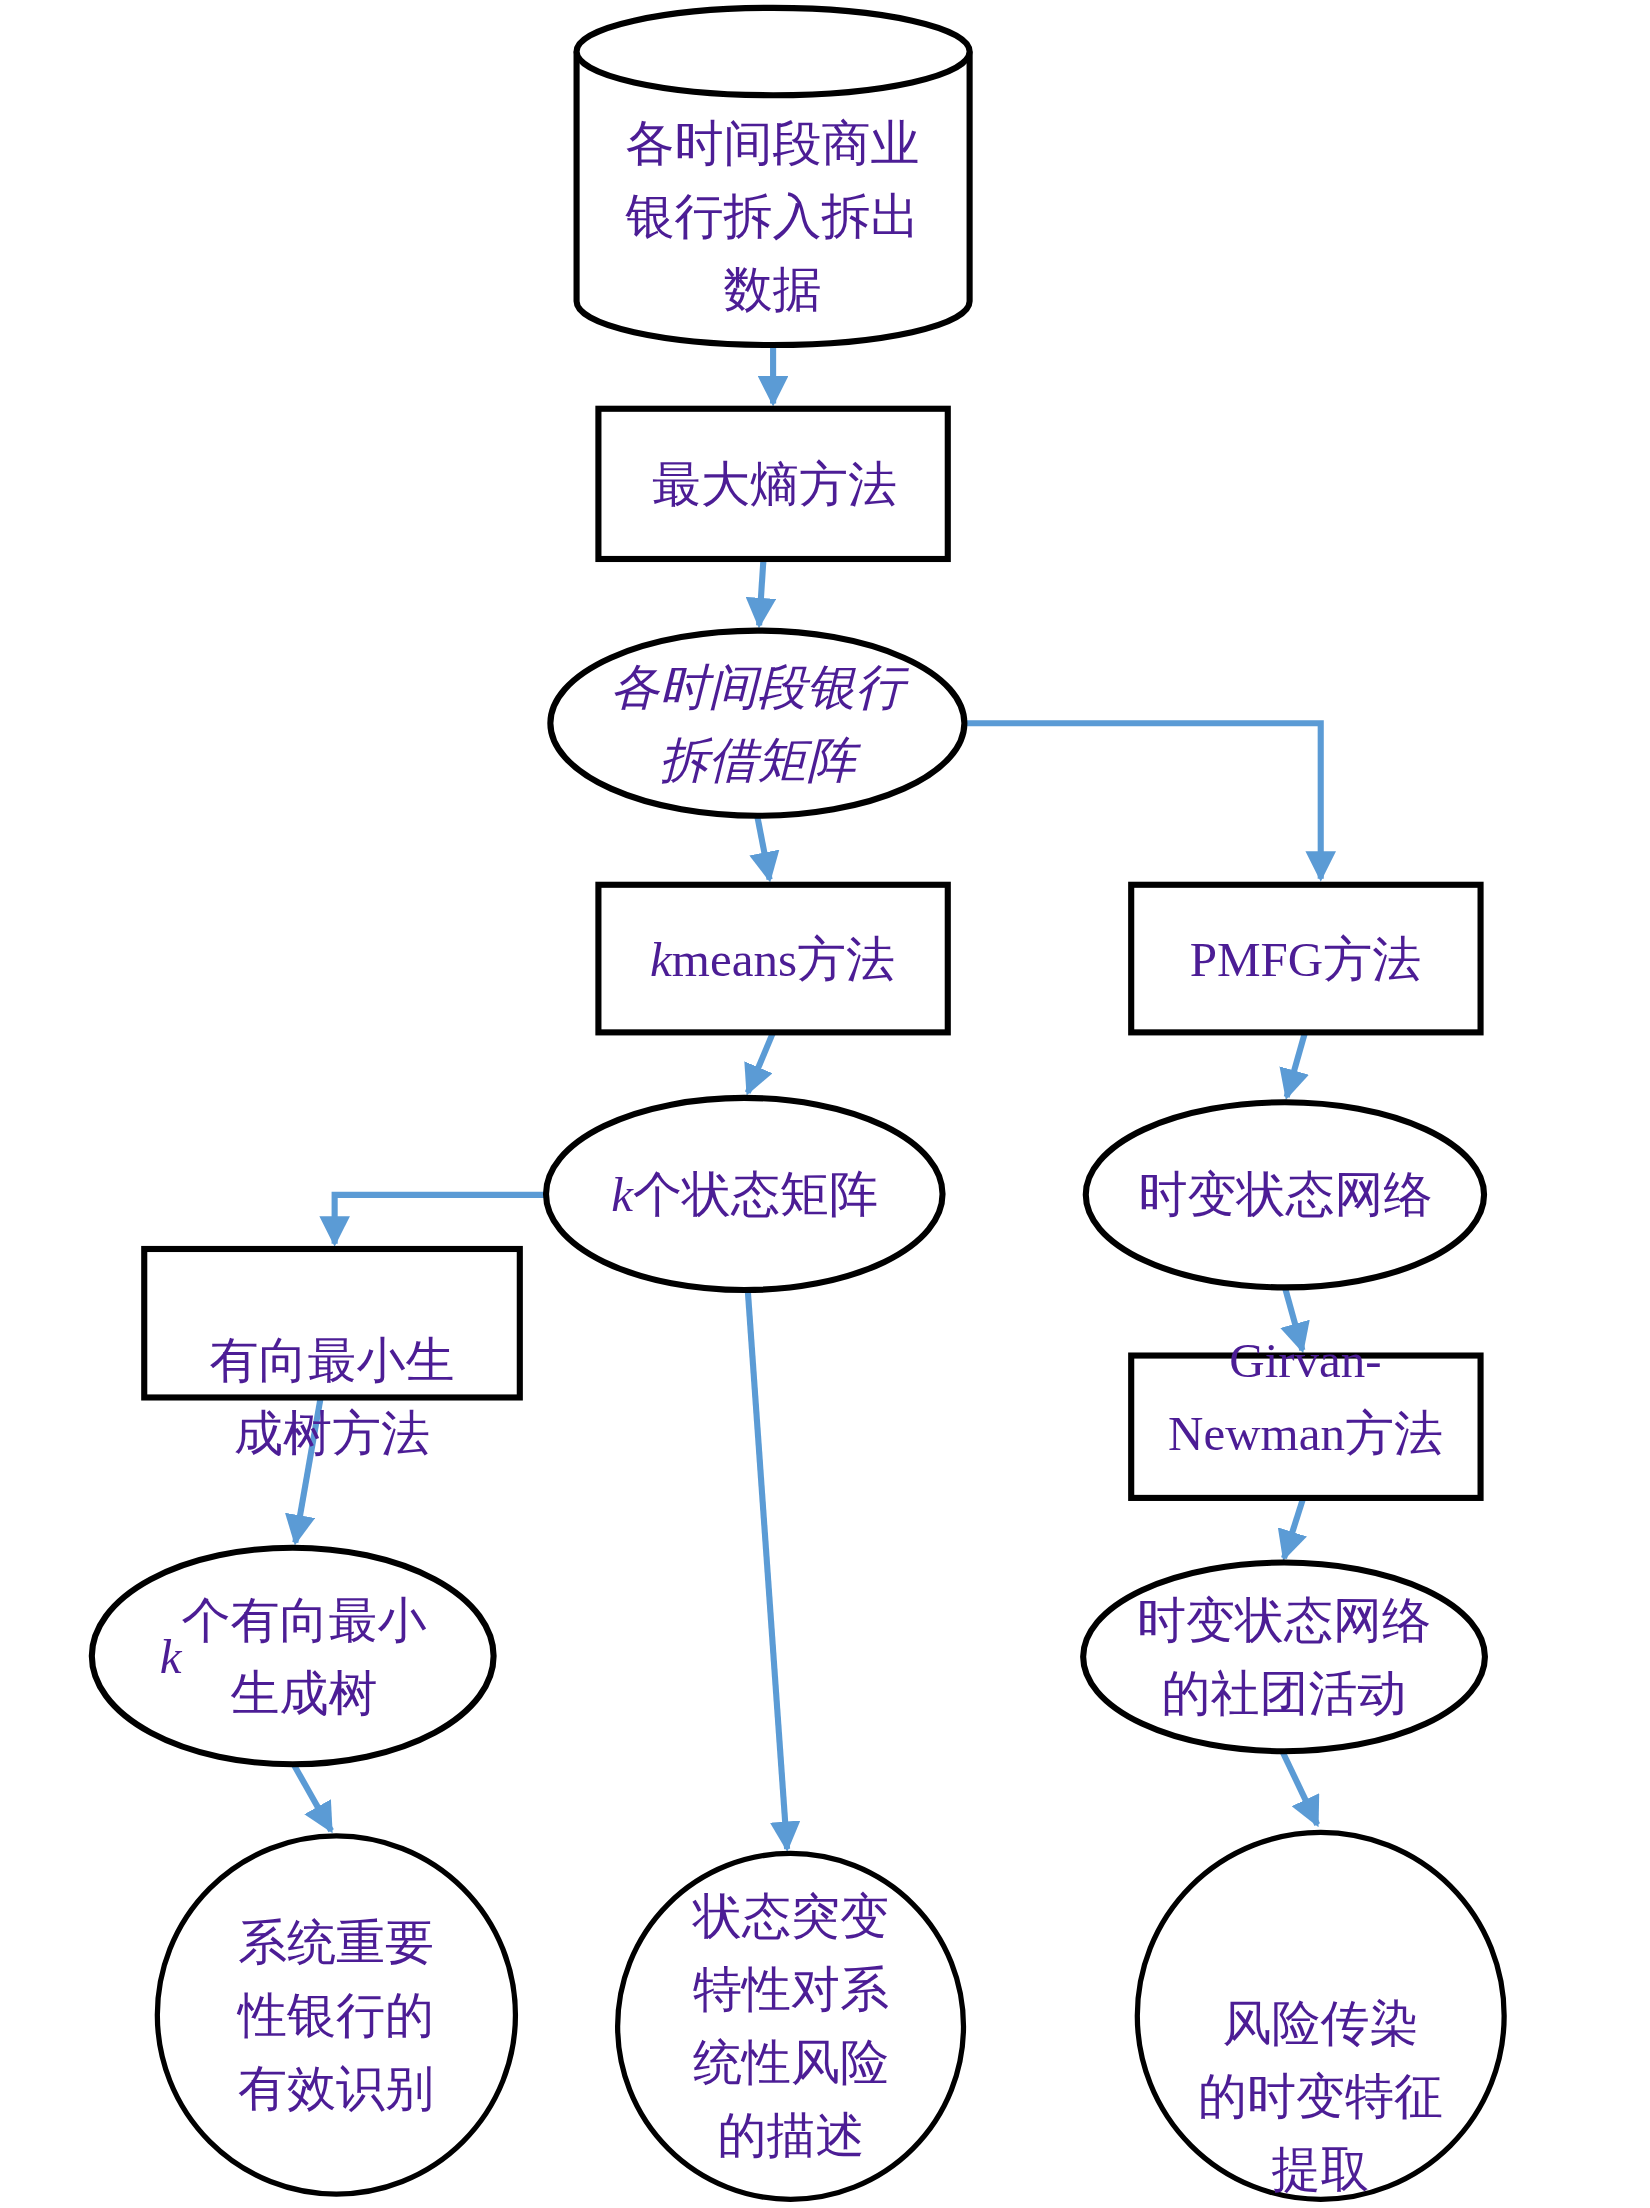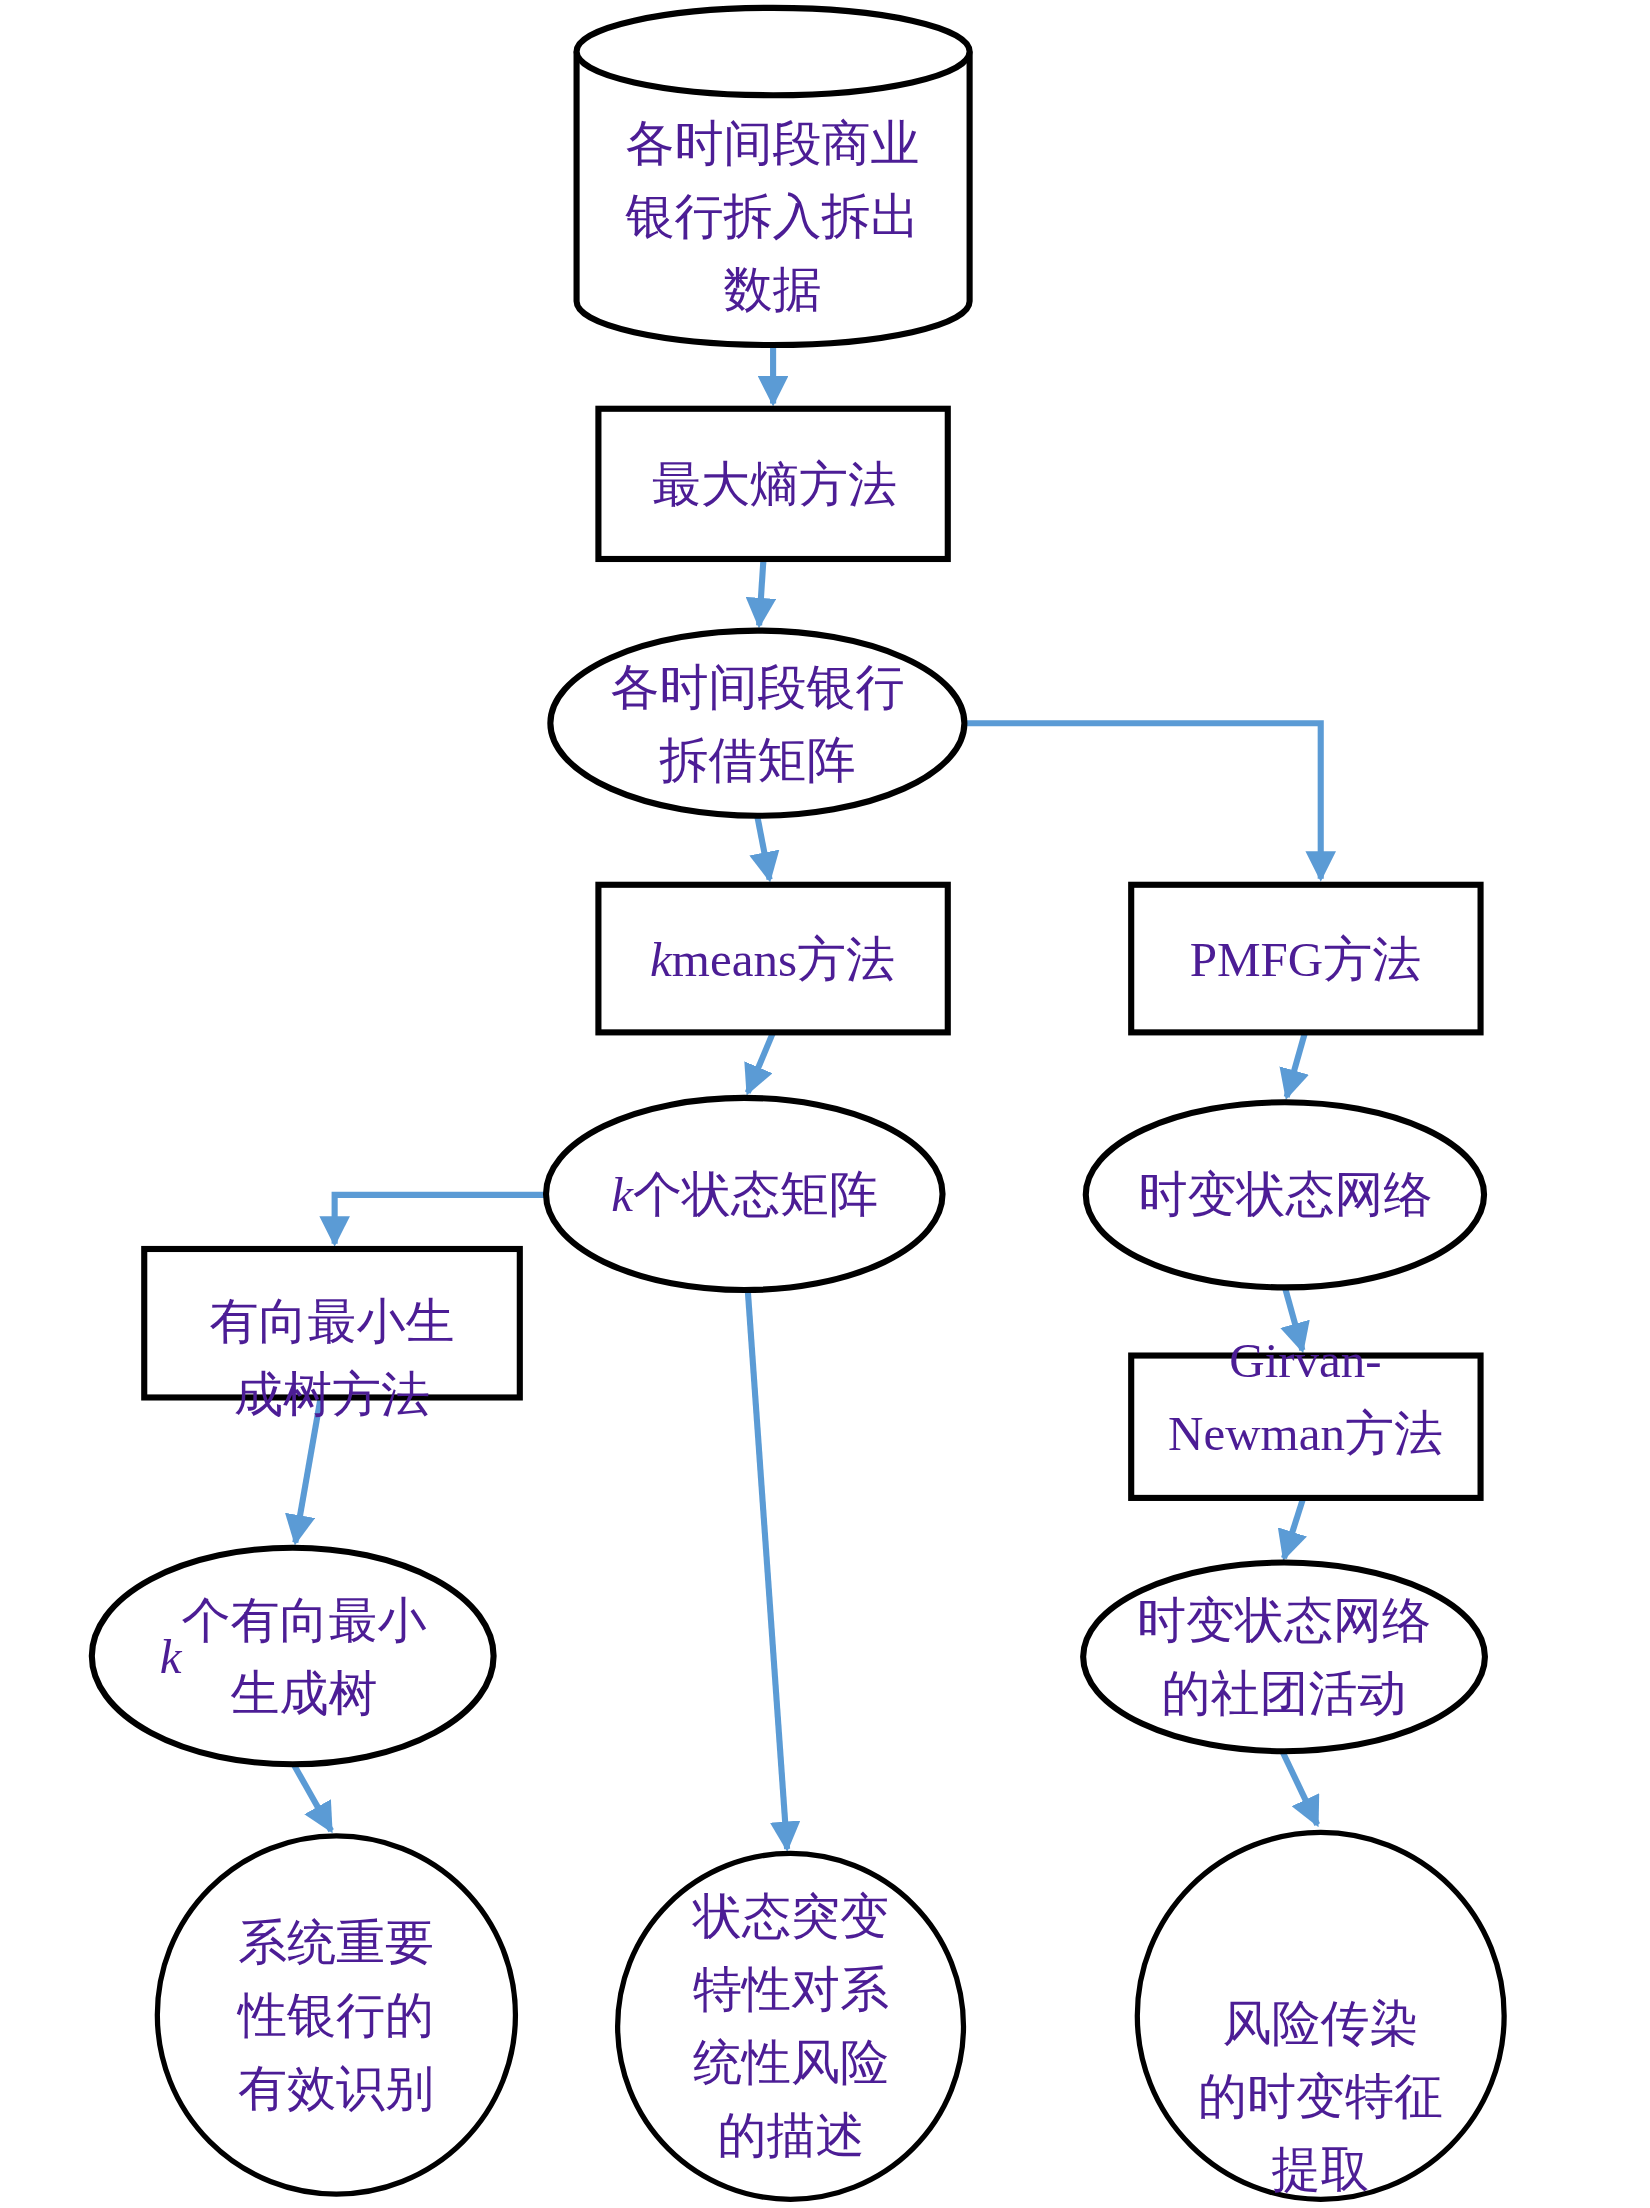--- a/index.html
+++ b/index.html
@@ -70,32 +70,32 @@
       <circle cx="1512" cy="2308" r="210" stroke-width="6"></circle>
     </g>
   </svg>
 
   <div class="label" style="left:576px;top:87px;width:393px;height:258px;">各时间段商业
 银行拆入拆出
 数据</div>
 
   <div class="label" style="left:600px;top:409px;width:349px;height:150px;">最大熵方法</div>
 
-  <div class="label" style="left:550px;top:631px;width:415px;height:185px;">各时间段银行
+  <div class="label" style="left:550px;top:631px;width:415px;height:185px;font-style:italic;">各时间段银行
 拆借矩阵</div>
 
   <div class="label" style="left:598px;top:885px;width:349px;height:148px;"><span class="math-var">k</span><span> means方法</span></div>
 
   <div class="label" style="left:1131px;top:885px;width:349px;height:148px;">PMFG方法</div>
 
   <div class="label" style="left:546px;top:1098px;width:397px;height:192px;"><span class="math-var">k</span><span>个状态矩阵</span></div>
 
   <div class="label" style="left:1086px;top:1102px;width:399px;height:185px;">时变状态网络</div>
 
-  <div class="label" style="left:144px;top:1284px;width:376px;height:148px;">有向最小生
+  <div class="label" style="left:144px;top:1323px;width:376px;height:148px;">有向最小生
 成树方法</div>
 
   <div class="label" style="left:1131px;top:1326px;width:349px;height:142px;">Girvan-
 Newman方法</div>
 
   <div class="label" style="left:92px;top:1548px;width:402px;height:217px;"><span class="math-var">k</span><span>个有向最小
 生成树</span></div>
 
   <div class="label" style="left:1083px;top:1563px;width:402px;height:188px;">时变状态网络
 的社团活动</div>

